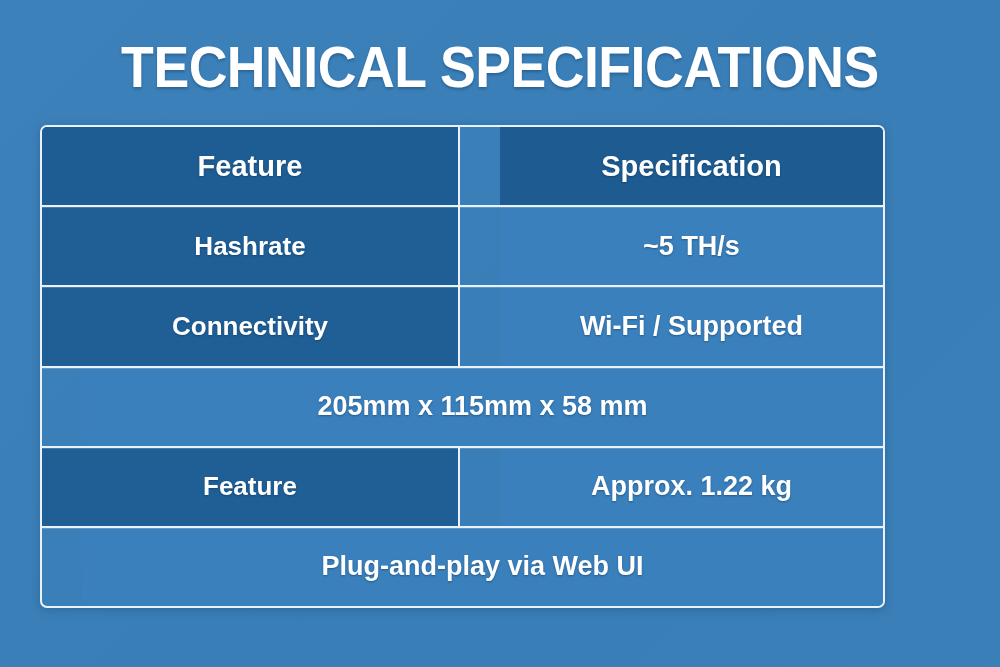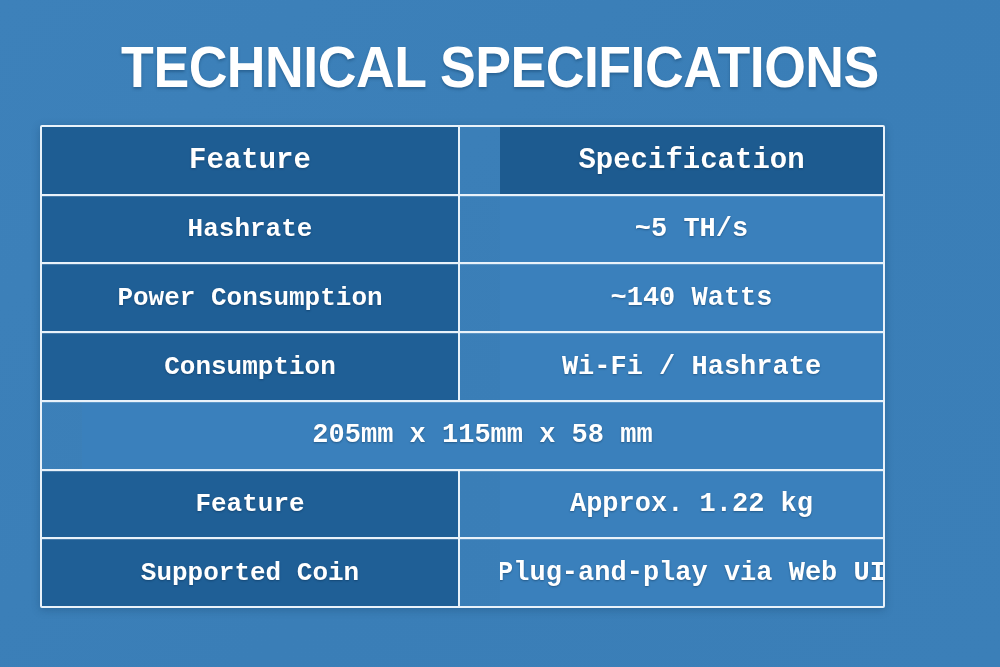--- a/index.html
+++ b/index.html
@@ -40,27 +40,26 @@
   }
 
   
   .spec-table {
     position: absolute;
     left: 40px;
     top: 125px;
     width: 845px;
     height: 483px;
     border: 2px solid #e9f2fa;
-    border-radius: 2px;
+    border-radius: 7px;
     box-sizing: border-box;
     overflow: hidden;
     box-shadow: 0 2px 8px rgba(13, 50, 86, 0.28);
     display: flex;
     flex-direction: column;
-    font-family: Liberation Mono, monospace;
   }
 
   .row {
     display: flex;
     flex: 1 1 0;
     min-height: 0;
     border-bottom: 2px solid #e9f2fa;
     position: relative;
   }
   .row:last-child {
@@ -132,39 +131,34 @@
     <div class="row row-head">
       <div class="cell cell-feature">Feature</div>
       <div class="cell cell-spec">Specification</div>
     </div>
 
     <div class="row">
       <div class="cell cell-feature">Hashrate</div>
       <div class="cell cell-spec">~5 TH/s</div>
     </div>
 
-    <div class="row">
-      <div class="cell cell-feature">Power Consumption</div>
-      <div class="cell cell-spec">~140 Watts</div>
-    </div>
 
 
     <div class="row">
-      <div class="cell cell-feature">Consumption</div>
-      <div class="cell cell-spec">Wi-Fi / Hashrate</div>
+      <div class="cell cell-feature">Connectivity</div>
+      <div class="cell cell-spec">Wi-Fi / Supported</div>
     </div>
 
     <div class="row">
       <div class="cell cell-spec">205mm x 115mm x 58 mm</div>
     </div>
 
     <div class="row">
       <div class="cell cell-feature">Feature</div>
       <div class="cell cell-spec">Approx. 1.22 kg</div>
     </div>
 
     <div class="row">
-      <div class="cell cell-feature">Supported Coin</div>
       <div class="cell cell-spec">Plug-and-play via Web UI</div>
     </div>
 
   </div>
 </div>
 
 </body></html>

